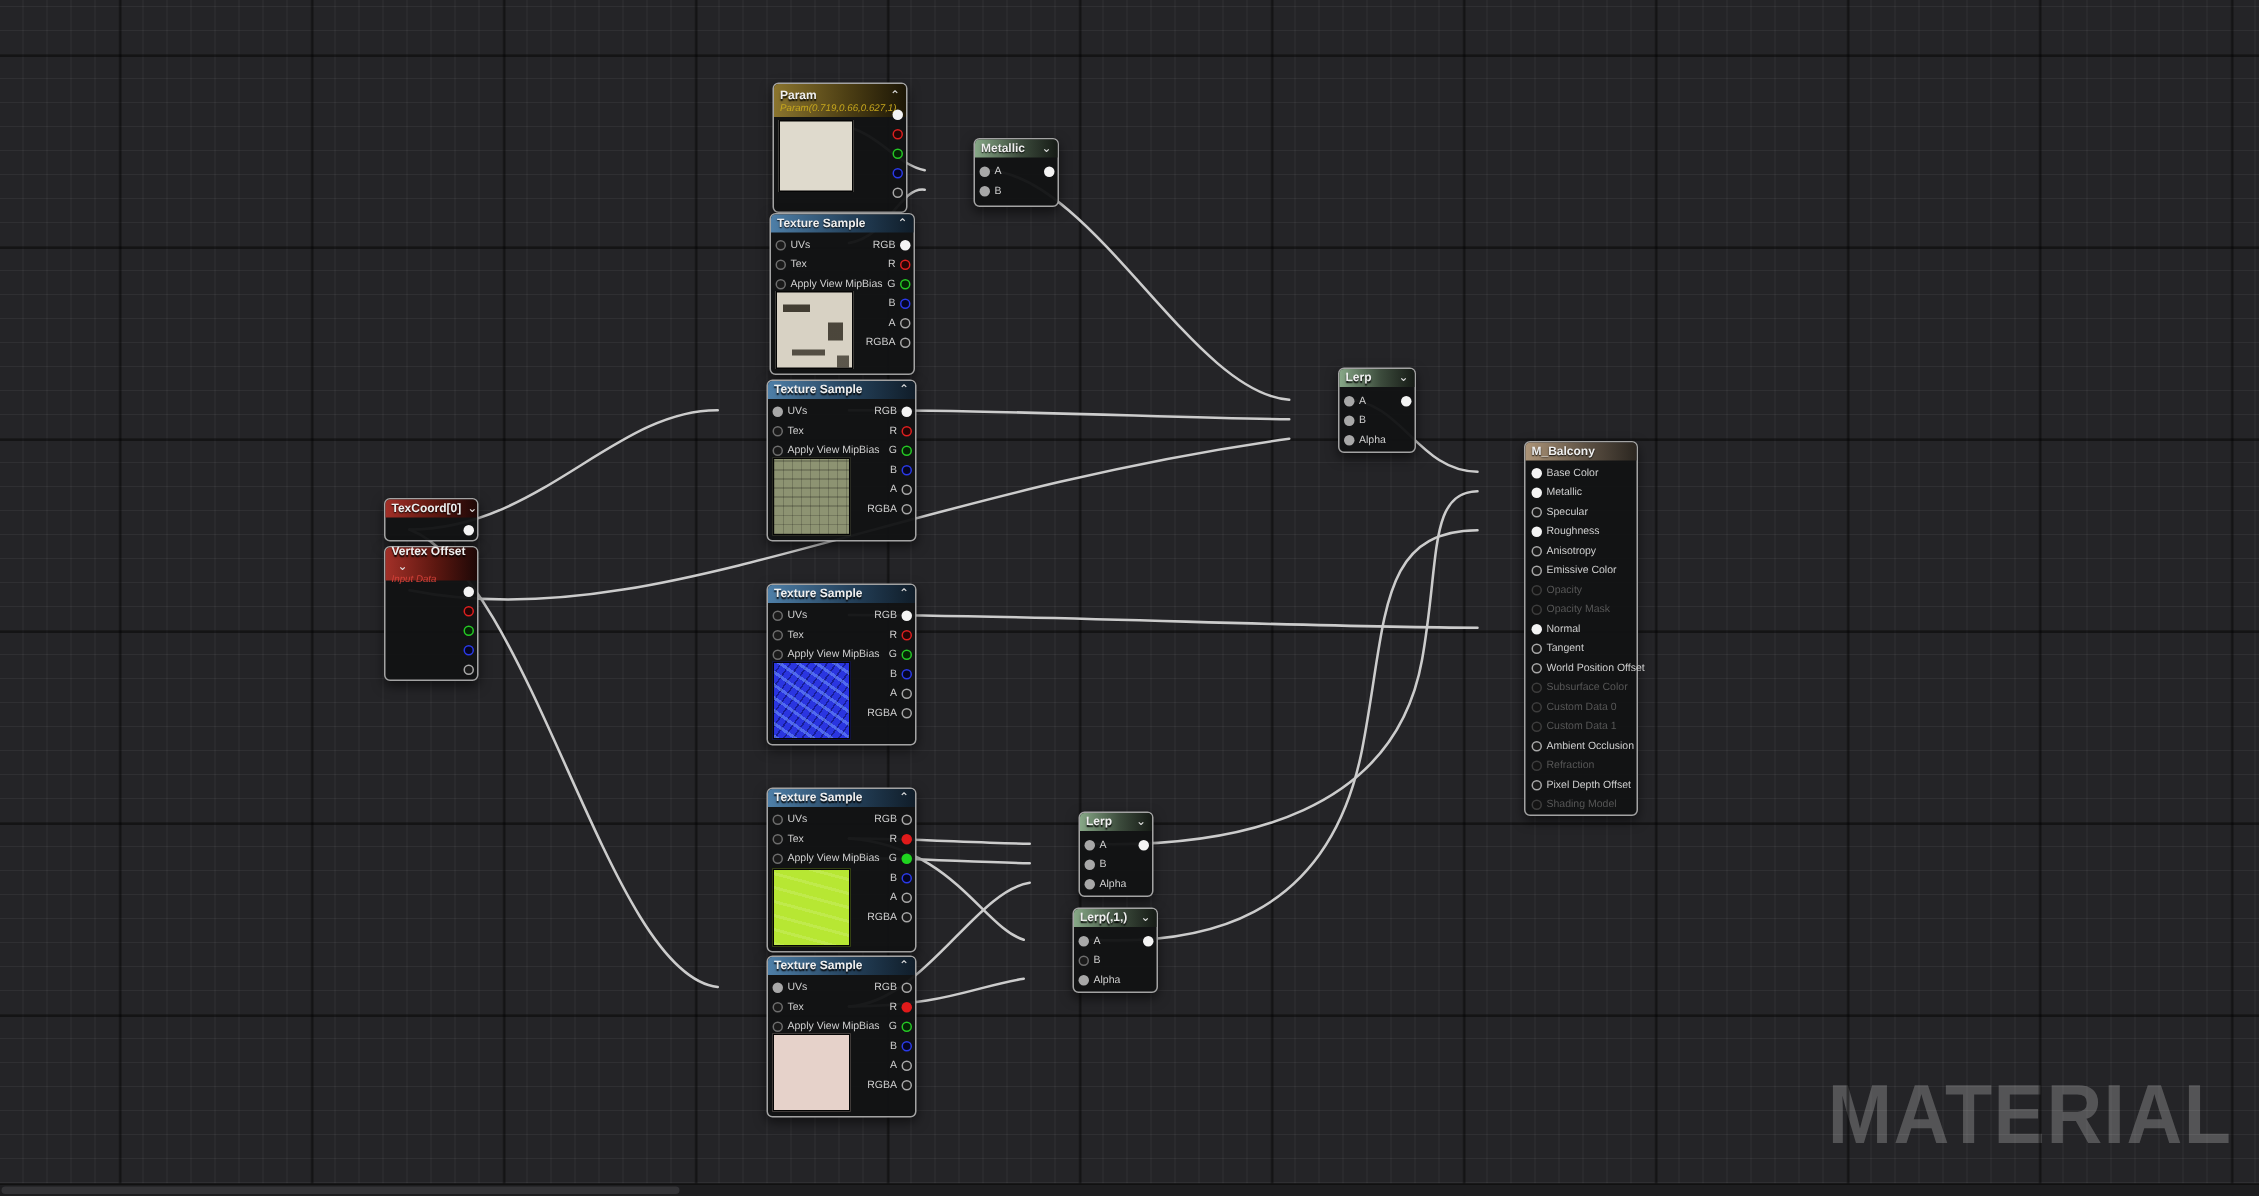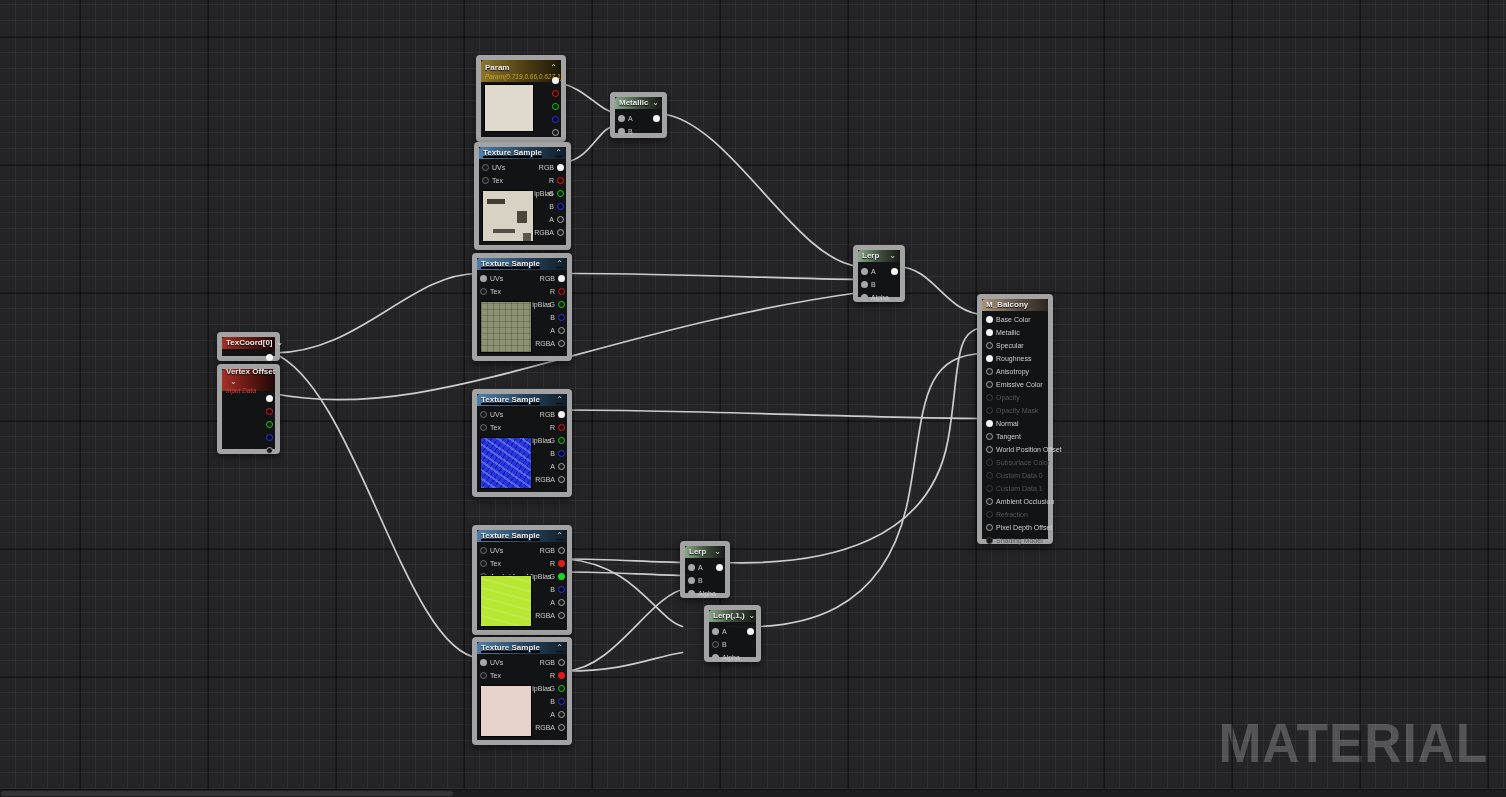--- a/index.html
+++ b/index.html
@@ -14,26 +14,26 @@
       linear-gradient(90deg, rgba(255,255,255,0.05) 1px, transparent 1px);
     background-size:128px 128px,128px 128px,16px 16px,16px 16px;
     background-position:79px 36px,79px 36px,15px 4px,15px 4px;}
   .watermark{position:absolute;right:18px;bottom:22px;z-index:1;
     font-size:56px;font-weight:bold;letter-spacing:1px;color:#545456;
     transform:scaleX(0.92);transform-origin:right center;}
   svg.wires{position:absolute;inset:0;z-index:3;pointer-events:none;}
   svg.wires path{pointer-events:stroke;}
   
   .node{position:absolute;z-index:4;background:rgba(18,19,20,0.96);
-    border:5px solid #a3a3a3;border-radius:4px;
-    box-shadow:0 3px 8px rgba(0,0,0,0.55);box-sizing:border-box;}
+    border:1px solid #a3a3a3;border-radius:4px;
+    box-shadow:0 3px 8px rgba(0,0,0,0.55);box-sizing:border-box;margin-left:39px;}
   .hdr{display:flex;align-items:center;justify-content:space-between;
     padding:0 4px;height:12px;border-radius:3px 3px 0 0;}
   .hdr.tall{height:21px;flex-wrap:wrap;align-content:center;padding-top:1px;}
-  .hdr-blue{background:linear-gradient(90deg,#4e7fa8 0%,#25425c 55%,#101d29 100%);text-decoration:underline;}
+  .hdr-blue{background:linear-gradient(90deg,#4e7fa8 0%,#25425c 55%,#101d29 100%);}
   .hdr-gold{background:linear-gradient(90deg,#8a742e 0%,#4d3f14 55%,#1c1606 100%);}
   .hdr-red{background:linear-gradient(90deg,#a33028 0%,#5c1710 55%,#1e0807 100%);}
   .hdr-green{background:linear-gradient(90deg,#87a887 0%,#3c4b3c 55%,#161b16 100%);}
   .hdr-tan{background:linear-gradient(90deg,#ac9478 0%,#5c5043 55%,#2b2620 100%);text-align:right;}
   .ttl{font-size:8px;font-weight:bold;color:#efefef;text-shadow:0 1px 1px #000;
     white-space:nowrap;line-height:10px;}
   .sub{font-size:6.5px;font-style:italic;line-height:8px;white-space:nowrap;width:100%;}
   .sub-gold{color:#c7a71d;}
   .sub-red{color:#d24038;}
   .chev{font-size:8px;color:#e0e0e0;line-height:10px;margin-left:4px;}
@@ -476,21 +476,21 @@
           <span class="lbl">Alpha</span>
         </div>
     </div>
     <div class="outs" style="top:15px;">
       <div class="row j-end">
           <span class="pin on"></span>
         </div>
     </div>
   </div>
 
-  <div class="node" style="left:704px;top:605px;width:57px;height:57px">
+  <div class="node" style="left:676px;top:605px;width:57px;height:57px">
     <div class="hdr hdr-green">
       <span class="ttl">Lerp(,1,)</span>
       <span class="chev">⌄</span>
     </div>
     <div class="ins" style="top:15px;">
       <div class="row">
           <span class="pin in-on"></span>
           <span class="lbl">A</span>
         </div>
       <div class="row">

